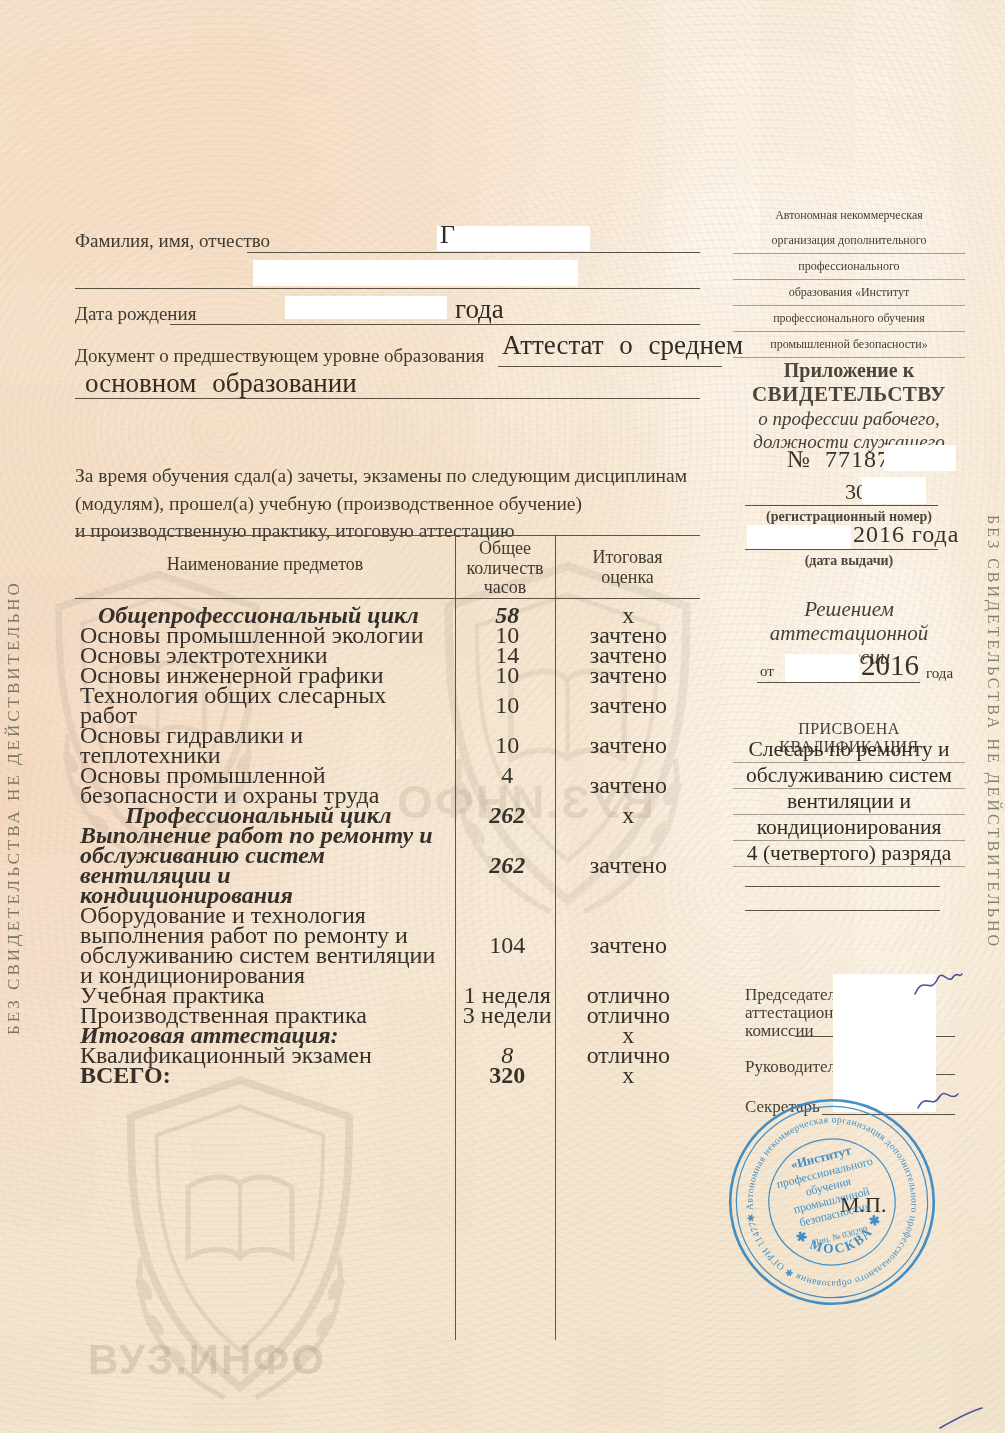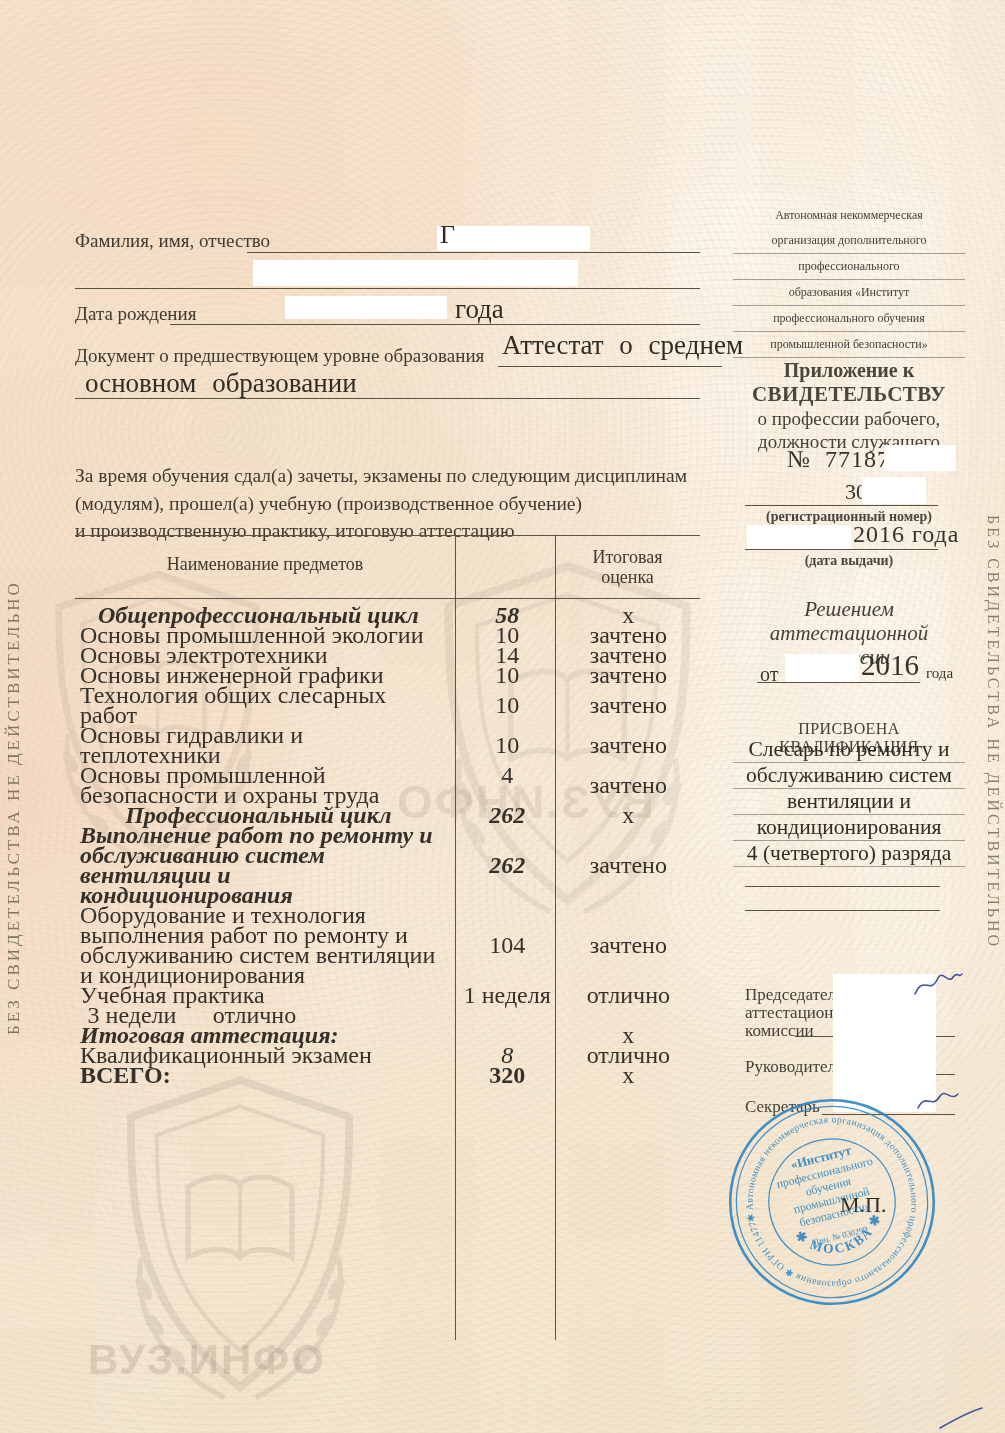--- a/index.html
+++ b/index.html
@@ -67,21 +67,21 @@
   .c-bi{font-weight:bold;font-style:italic;}
   .c-i{font-style:italic;}
   .c-b{font-weight:bold;}
   .h-top{align-self:flex-start;}
   
   .rc{left:733px;width:232px;text-align:center;}
   .org-line{font-size:12px;line-height:25px;color:#44403a;}
   .org-line.u{border-bottom:1px solid #6b675a99;}
   .ct1{font-weight:bold;font-size:20px;color:#4a463c;}
   .ct2{font-weight:bold;font-size:21px;letter-spacing:.5px;color:#4a463c;}
-  .csub{font-size:19px;color:#44403a;}
+  .csub{font-size:19px;color:#44403a;font-style:italic;}
   .cnum{font-size:24px;color:#35312a;letter-spacing:1px;}
   .caption{font-size:14px;color:#4a463c;font-weight:bold;}
   .comm{font-style:italic;font-size:21px;line-height:24px;color:#44403a;}
   .qual-label{font-size:16px;letter-spacing:.4px;color:#44403a;}
   .qual-line{font-size:21.5px;line-height:25px;height:25px;text-align:center;
       border-bottom:1.3px solid #57524486;color:#2f2c25;}
   .sig-lbl{font-size:17px;color:#44403a;}
   .ink{stroke:#4553a0;fill:none;stroke-width:1.6;stroke-linecap:round;}
   .stamp-wrap{transform:rotate(-14deg);opacity:.9;}
   .mp{font-size:22px;color:#2f2c25;}
@@ -158,20 +158,23 @@
   <div class="abs intro" style="left:75px;top:450px;width:650px">За время обучения сдал(а) зачеты, экзамены по следующим дисциплинам
 (модулям), прошел(а) учебную (производственное обучение)
 и производственную практику, итоговую аттестацию</div>
 
   <div class="abs" style="left:75px;top:535px;width:625px;height:805px">
     <div class="tline" style="left:0;top:0;width:625px;height:1.4px"></div>
     <div class="tline" style="left:0;top:63px;width:625px;height:1.4px"></div>
     <div class="tline" style="left:380px;top:0;width:1.3px;height:805px"></div>
     <div class="tline" style="left:480px;top:0;width:1.3px;height:805px"></div>
     <div class="th" style="left:0;top:20px;width:380px">Наименование предметов</div>
+    <div class="th" style="left:380px;top:4px;width:100px">Общее
+количеств
+часов</div>
     <div class="th" style="left:480px;top:13px;width:145px">Итоговая
 оценка</div>
     <div class="t-rows">
         <div class="t-row">
           <div class="t-name c-sec">Общепрофессиональный цикл</div>
           <div class="t-hours c-bi">58</div>
           <div class="t-grade">х</div>
         </div>
         <div class="t-row">
           <div class="t-name">Основы промышленной экологии</div>
@@ -217,20 +220,21 @@
           <div class="t-name">Оборудование и технология выполнения работ по ремонту и обслуживанию систем вентиляции и кондиционирования</div>
           <div class="t-hours">104</div>
           <div class="t-grade">зачтено</div>
         </div>
         <div class="t-row">
           <div class="t-name">Учебная практика</div>
           <div class="t-hours">1 неделя</div>
           <div class="t-grade">отлично</div>
         </div>
         <div class="t-row">
+          <div class="t-name">Производственная практика</div>
           <div class="t-hours">3 недели</div>
           <div class="t-grade">отлично</div>
         </div>
         <div class="t-row">
           <div class="t-name c-bi">Итоговая аттестация:</div>
           <div class="t-hours"></div>
           <div class="t-grade">х</div>
         </div>
         <div class="t-row">
           <div class="t-name">Квалификационный экзамен</div>
@@ -272,21 +276,21 @@
 
   <div class="abs redact" style="left:747px;top:525px;width:104px;height:24px"></div>
   <div class="abs cnum" style="left:853px;top:521px">2016 года</div>
   <div class="abs uline dark" style="left:745px;top:549px;width:193px"></div>
   <div class="abs rc caption" style="top:553px">(дата выдачи)</div>
 
   <div class="abs rc comm" style="top:597px">Решением</div>
   <div class="abs rc comm" style="top:621px">аттестационной</div>
   <div class="abs rc comm" style="top:645px">комиссии</div>
 
-  <div class="abs" style="left:760px;top:663px;font-size:20px">от</div>
+  <div class="abs" style="left:760px;top:663px;font-size:15px">от</div>
   <div class="abs redact" style="left:785px;top:654px;width:74px;height:28px"></div>
   <div class="abs" style="left:861px;top:649px;font-size:29px;color:#35312a">2016</div>
   <div class="abs uline dark" style="left:757px;top:682px;width:163px"></div>
   <div class="abs" style="left:926px;top:665px;font-size:15px">года</div>
 
   <div class="abs rc qual-label" style="top:720px">ПРИСВОЕНА КВАЛИФИКАЦИЯ</div>
   <div class="abs rc" style="top:737px">
       <div class="qual-line">Слесарь по ремонту и</div>
       <div class="qual-line">обслуживанию систем</div>
       <div class="qual-line">вентиляции и</div>

